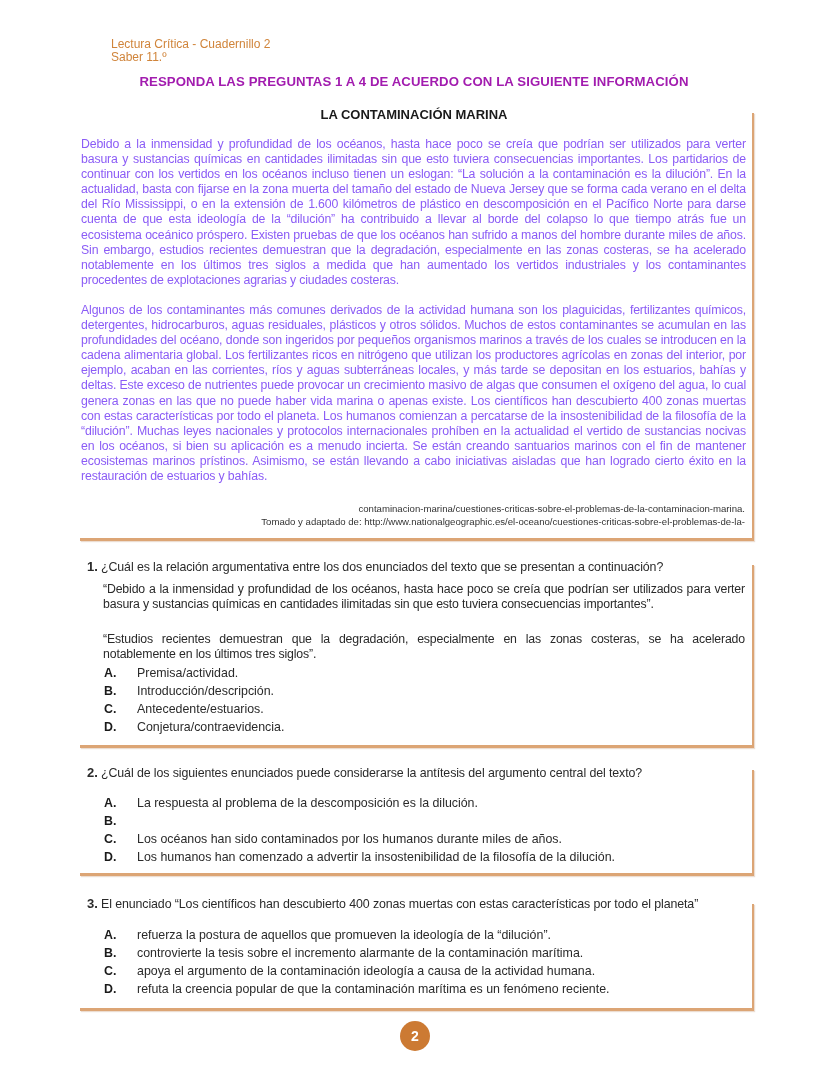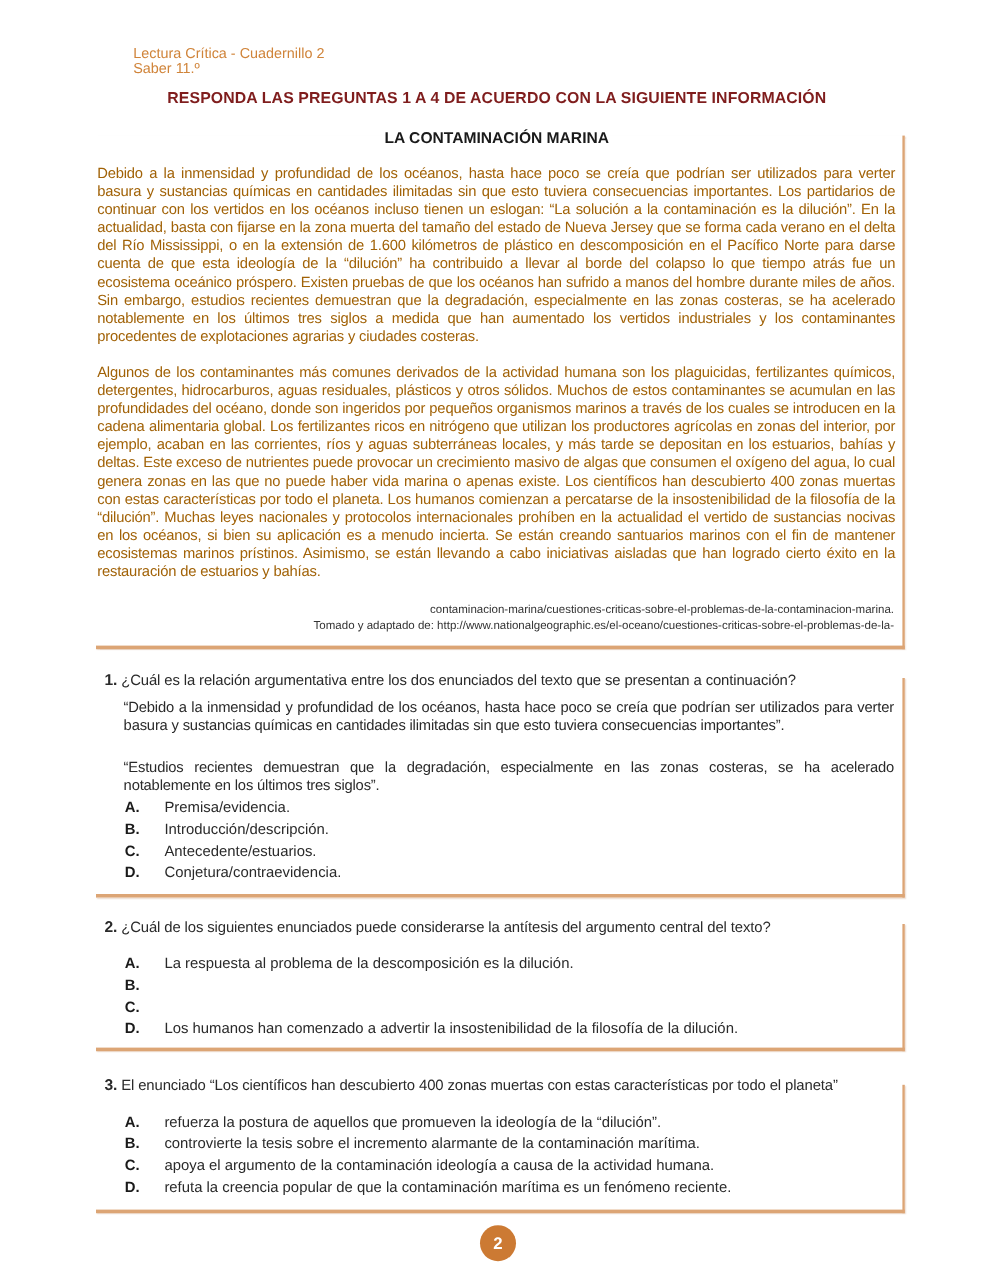--- a/index.html
+++ b/index.html
@@ -7,34 +7,34 @@
       width: 828px; height: 1071px; position: relative; overflow: hidden;
       font-family: "Liberation Sans", "DejaVu Sans", sans-serif;
       color: #2a2a2a;
     }
     .header {
       position: absolute; left: 71px; top: 38px;
       font-size: 12px; line-height: 13px; color: #d0843a; margin-left: 40px;
     }
     .instruction {
       position: absolute; left: 0; width: 828px; top: 74px; text-align: center;
-      font-weight: bold; font-size: 13.2px; color: #7f1d1d; letter-spacing: 0.1px;
+      font-weight: bold; font-size: 13.2px; color: #a21caf; letter-spacing: 0.1px;
     }
     .reading-box {
       position: absolute; left: 80px; top: 113px; width: 672px; height: 425px;
       border-right: 2px solid #dca575; border-bottom: 3px solid #dca575;
       box-shadow: 1px 1px 1px rgba(180,120,70,0.25);
     }
     .reading-title {
       position: absolute; left: 0; width: 828px; top: 107px; text-align: center;
       font-weight: bold; font-size: 13px; color: #1a1a1a;
     }
     .passage {
       position: absolute; left: 81px; top: 137px; width: 665px;
-      font-size: 12.3px; line-height: 15.1px; text-align: justify; color: #a16207;
+      font-size: 12.3px; line-height: 15.1px; text-align: justify; color: #8b5cf6;
       letter-spacing: -0.15px;
     }
     .passage p { margin: 0 0 15px 0; }
     .source {
       position: absolute; left: 150px; top: 502px; width: 595px; text-align: right;
       font-size: 9.6px; line-height: 13px; color: #333;
     }
     .qbox {
       position: absolute; left: 80px; width: 672px;
       border-right: 2px solid #dca575; border-bottom: 3px solid #dca575;
@@ -82,21 +82,21 @@
 <div class="qbox" style="top:565px;height:180px;"></div>
 <div class="qtext" style="top:559px;">
   <span class="qnum">1.</span>
   <span>¿Cuál es la relación argumentativa entre los dos enunciados del texto que se presentan a continuación?</span>
 </div>
 <div class="quote" style="top:582px;">“Debido a la inmensidad y profundidad de los océanos, hasta hace poco se creía que podrían ser utilizados para verter basura y sustancias químicas en cantidades ilimitadas sin que esto tuviera consecuencias importantes”.</div>
 <div class="quote" style="top:632px;">“Estudios recientes demuestran que la degradación, especialmente en las zonas costeras, se ha acelerado notablemente en los últimos tres siglos”.</div>
 <div class="options" style="top:664px;">
   <div class="opt">
       <span class="letter">A.</span>
-      <span>Premisa/evidencia.</span>
+      <span>Premisa/actividad.</span>
     </div>
   <div class="opt">
       <span class="letter">B.</span>
       <span>Introducción/descripción.</span>
     </div>
   <div class="opt">
       <span class="letter">C.</span>
       <span>Antecedente/estuarios.</span>
     </div>
   <div class="opt">
@@ -113,20 +113,21 @@
 <div class="options" style="top:794px;">
   <div class="opt">
       <span class="letter">A.</span>
       <span>La respuesta al problema de la descomposición es la dilución.</span>
     </div>
   <div class="opt">
       <span class="letter">B.</span>
     </div>
   <div class="opt">
       <span class="letter">C.</span>
+      <span>Los océanos han sido contaminados por los humanos durante miles de años.</span>
     </div>
   <div class="opt">
       <span class="letter">D.</span>
       <span>Los humanos han comenzado a advertir la insostenibilidad de la filosofía de la dilución.</span>
     </div>
 </div>
 
 <div class="qbox" style="top:904px;height:104px;"></div>
 <div class="qtext" style="top:896px;">
   <span class="qnum">3.</span>

